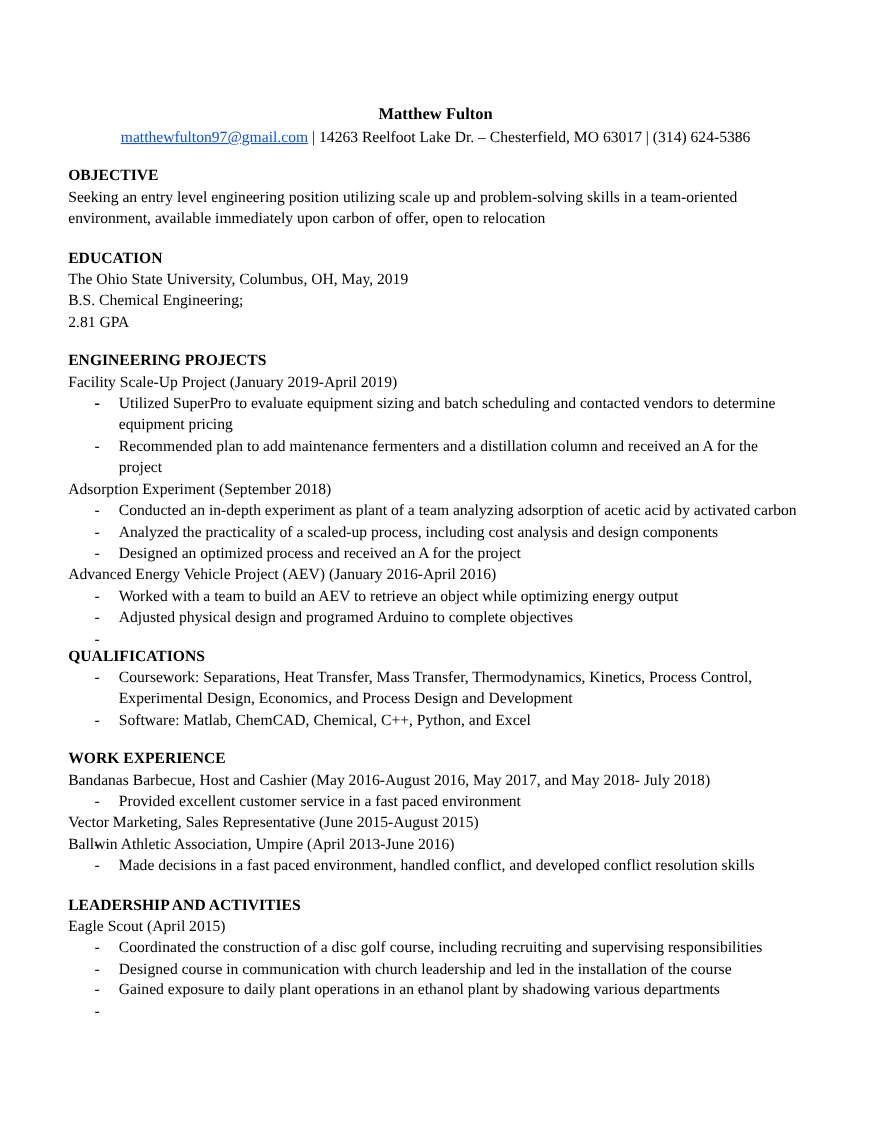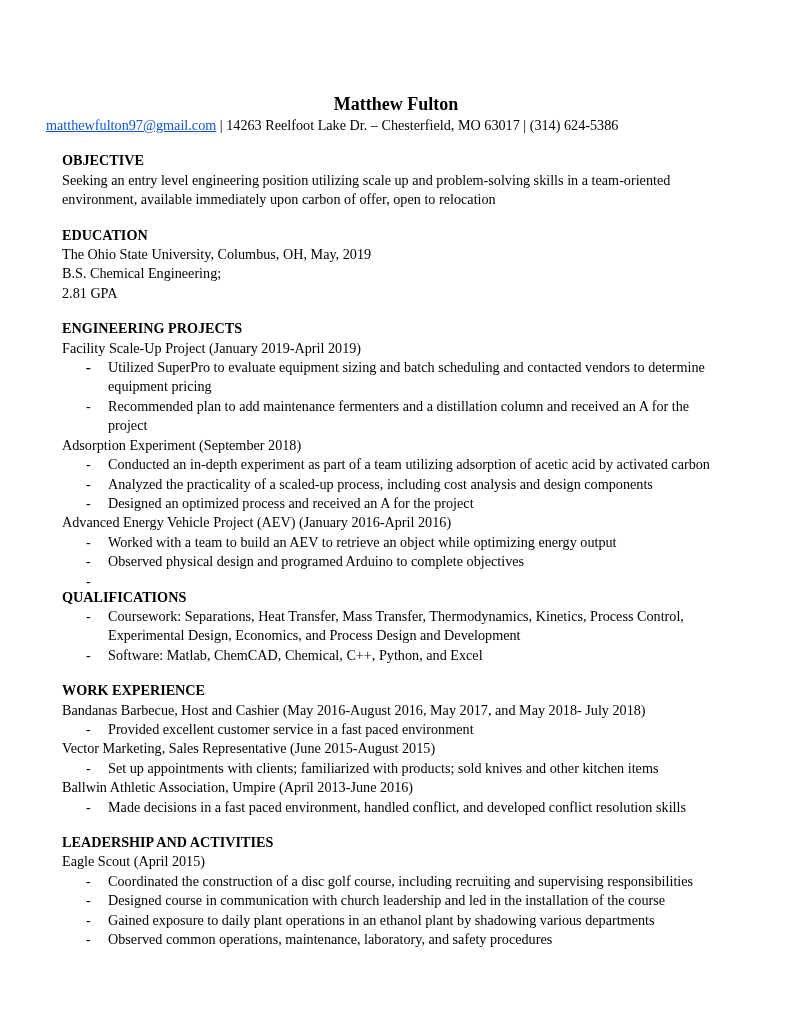--- a/index.html
+++ b/index.html
@@ -16,27 +16,28 @@
     padding: 93px 46px 20px 46px;
     background: #ffffff;
     color: #000000;
     font-family: "Liberation Serif", "DejaVu Serif", serif;
     font-size: 14.2px;
     line-height: 19.4px;
     overflow: hidden;
   }
   .name {
     margin: 0;
-    font-size: 18px;
+    font-size: 15px;
     line-height: 23px;
     font-weight: 700;
     text-align: center;
   }
   .contact {
     margin: 0;
+    text-align: center;
   }
   .email-link {
     color: var(--link-color, #1155CC);
     text-decoration: underline;
     cursor: pointer;
   }
   .resume-section { margin: 16px; }
   main > section + section { margin-top: 19.4px; }
   .heading {
     margin: 0;
@@ -84,38 +85,38 @@
     <span class="marker">-</span>
     <span class="bullet-text">Utilized SuperPro to evaluate equipment sizing and batch scheduling and contacted vendors to determine equipment pricing</span>
   </div>
         <div class="bullet">
     <span class="marker">-</span>
     <span class="bullet-text">Recommended plan to add maintenance fermenters and a distillation column and received an A for the project</span>
   </div>
         <p class="line">Adsorption Experiment (September 2018)</p>
         <div class="bullet">
     <span class="marker">-</span>
-    <span class="bullet-text">Conducted an in-depth experiment as part of a team utilizing adsorption of acetic acid by activated carbon</span>
+    <span class="bullet-text">Conducted an in-depth experiment as plant of a team analyzing adsorption of acetic acid by activated carbon</span>
   </div>
         <div class="bullet">
     <span class="marker">-</span>
     <span class="bullet-text">Analyzed the practicality of a scaled-up process, including cost analysis and design components</span>
   </div>
         <div class="bullet">
     <span class="marker">-</span>
     <span class="bullet-text">Designed an optimized process and received an A for the project</span>
   </div>
         <p class="line">Advanced Energy Vehicle Project (AEV) (January 2016-April 2016)</p>
         <div class="bullet">
     <span class="marker">-</span>
     <span class="bullet-text">Worked with a team to build an AEV to retrieve an object while optimizing energy output</span>
   </div>
         <div class="bullet">
     <span class="marker">-</span>
-    <span class="bullet-text">Observed physical design and programed Arduino to complete objectives</span>
+    <span class="bullet-text">Adjusted physical design and programed Arduino to complete objectives</span>
   </div>
         <div class="bullet">
     <span class="marker">-</span>
   </div>
       </section>
       <section class="resume-section">
     <h2 class="heading">QUALIFICATIONS</h2>
   <div class="bullet">
     <span class="marker">-</span>
     <span class="bullet-text">Coursework: Separations, Heat Transfer, Mass Transfer, Thermodynamics, Kinetics, Process Control, Experimental Design, Economics, and Process Design and Development</span>
@@ -128,21 +129,20 @@
       <section class="resume-section">
     <h2 class="heading">WORK EXPERIENCE</h2>
   <p class="line">Bandanas Barbecue, Host and Cashier (May 2016-August 2016, May 2017, and May 2018- July 2018)</p>
         <div class="bullet">
     <span class="marker">-</span>
     <span class="bullet-text">Provided excellent customer service in a fast paced environment</span>
   </div>
         <p class="line">Vector Marketing, Sales Representative (June 2015-August 2015)</p>
         <div class="bullet">
     <span class="marker">-</span>
-    <span class="bullet-text">Set up appointments with clients; familiarized with products; sold knives and other kitchen items</span>
   </div>
         <p class="line">Ballwin Athletic Association, Umpire (April 2013-June 2016)</p>
         <div class="bullet">
     <span class="marker">-</span>
     <span class="bullet-text">Made decisions in a fast paced environment, handled conflict, and developed conflict resolution skills</span>
   </div>
       </section>
       <section class="resume-section">
     <h2 class="heading">LEADERSHIP AND ACTIVITIES</h2>
   <p class="line">Eagle Scout (April 2015)</p>
@@ -153,17 +153,16 @@
         <div class="bullet">
     <span class="marker">-</span>
     <span class="bullet-text">Designed course in communication with church leadership and led in the installation of the course</span>
   </div>
         <div class="bullet">
     <span class="marker">-</span>
     <span class="bullet-text">Gained exposure to daily plant operations in an ethanol plant by shadowing various departments</span>
   </div>
         <div class="bullet">
     <span class="marker">-</span>
-    <span class="bullet-text">Observed common operations, maintenance, laboratory, and safety procedures</span>
   </div>
       </section>
     </main>
 </div>
 
 </body></html>

